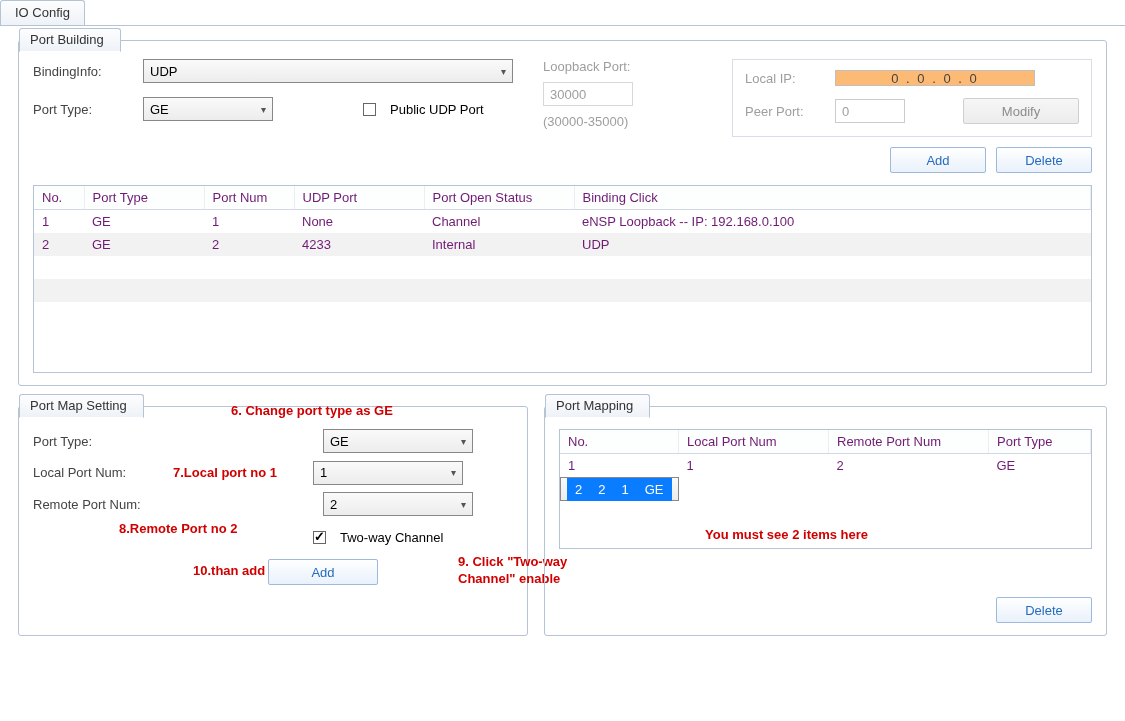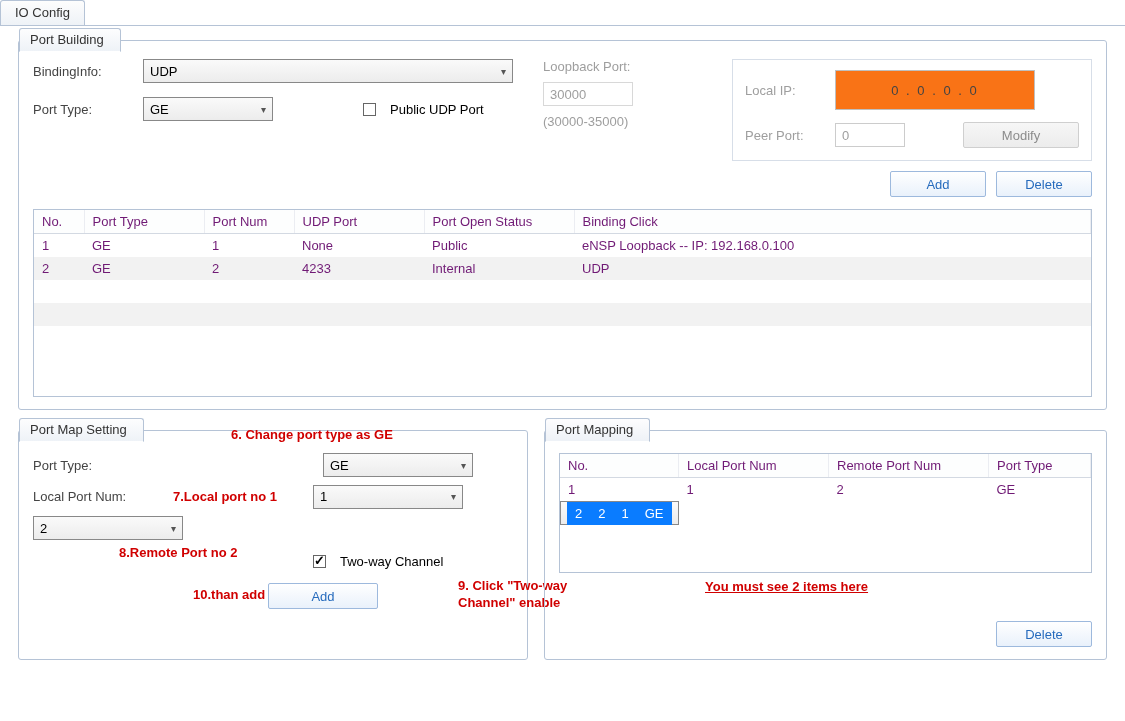--- a/index.html
+++ b/index.html
@@ -23,21 +23,21 @@
   table { border-collapse:collapse; width:100%; }
   th,td { text-align:left; padding:4px 8px; font-weight:normal; color:#701a75;}
   th { border-bottom:1px solid #d3d9e2; border-right:1px solid #ebedf2; background:#fdfefe;}
   .grid { border:1px solid #b5c3d6; height:188px; overflow:hidden; }
   .grid tr.alt td { background:#f2f2f2; }
   .grid2 { border:1px solid #b5c3d6; height:120px; overflow:hidden;}
   .grid2 tr.sel td { background:#0a7cff; color:#fff; }
   .ann { color:#d00000; font-weight:bold; font-size:13px; position:absolute; }
   .bottom { display:flex; gap:16px; margin:20px 18px 0 18px; position:relative;}
   .half { flex:1; border:1px solid #b5c3d6; border-radius:3px; padding:16px 14px 12px 14px; position:relative;}
-  .ip-box { border:1px solid #bfbfbf; background:#f97316; height:40px; width:200px; display:flex; align-items:center; justify-content:center; letter-spacing:2px; color:#444; font-family: 'Courier New', monospace; font-size:14px;}
+  .ip-box { border:1px solid #bfbfbf; background:#fdba74; height:16px; width:200px; display:flex; align-items:center; justify-content:center; letter-spacing:2px; color:#444; font-family: 'Courier New', monospace; font-size:14px;}
 </style>
 </head>
 <body>
 
 <div class="tab-strip">
   <div class="tab">IO Config</div>
 </div>
 
 <div class="panel">
 
@@ -119,21 +119,21 @@
             <th>Port Open Status</th>
             <th>Binding Click</th>
           </tr>
         </thead>
         <tbody>
           <tr>
             <td>1</td>
             <td>GE</td>
             <td>1</td>
             <td>None</td>
-            <td>Public</td>
+            <td>Channel</td>
             <td>eNSP Loopback -- IP: 192.168.0.100</td>
           </tr>
           <tr class="alt">
             <td>2</td>
             <td>GE</td>
             <td>2</td>
             <td>4233</td>
             <td>Internal</td>
             <td>UDP</td>
           </tr>
@@ -186,20 +186,21 @@
       <div class="lbl" style="width:130px;">Local Port Num:</div>
       <span class="ann" style="position:static; margin-right:8px;">7.Local port no 1</span>
       <div style="flex:1;"></div>
       <div class="sel" style="width:150px; position:absolute; left:280px;">
         <span>1</span>
         <span class="chev">▾</span>
       </div>
     </div>
 
     <div class="row" style="margin-bottom:4px;">
+      <div class="lbl" style="width:280px;">Remote Port Num:</div>
       <div class="sel" style="width:150px;">
         <span>2</span>
         <span class="chev">▾</span>
       </div>
     </div>
     <span class="ann" style="top:114px; left:100px;">8.Remote Port no 2</span>
 
     <div class="row" style="margin-top:14px; margin-left:280px;">
       <label class="row">
         <span class="chk checked"></span>
@@ -243,20 +244,20 @@
           </tr>
           <tr class="sel">
             <td>2</td>
             <td>2</td>
             <td>1</td>
             <td>GE</td>
           </tr>
         </tbody>
       </table>
     </div>
-    <span class="ann" style="left:160px; top:148px;text-decoration:underline;">You must see 2 items here</span>
+    <span class="ann" style="left:160px; top:120px;">You must see 2 items here</span>
 
     <div class="row" style="margin-top:48px; justify-content:flex-end;">
       <div class="btn" style="width:96px;">Delete</div>
     </div>
   </div>
 
 </div>
 
 </body></html>

